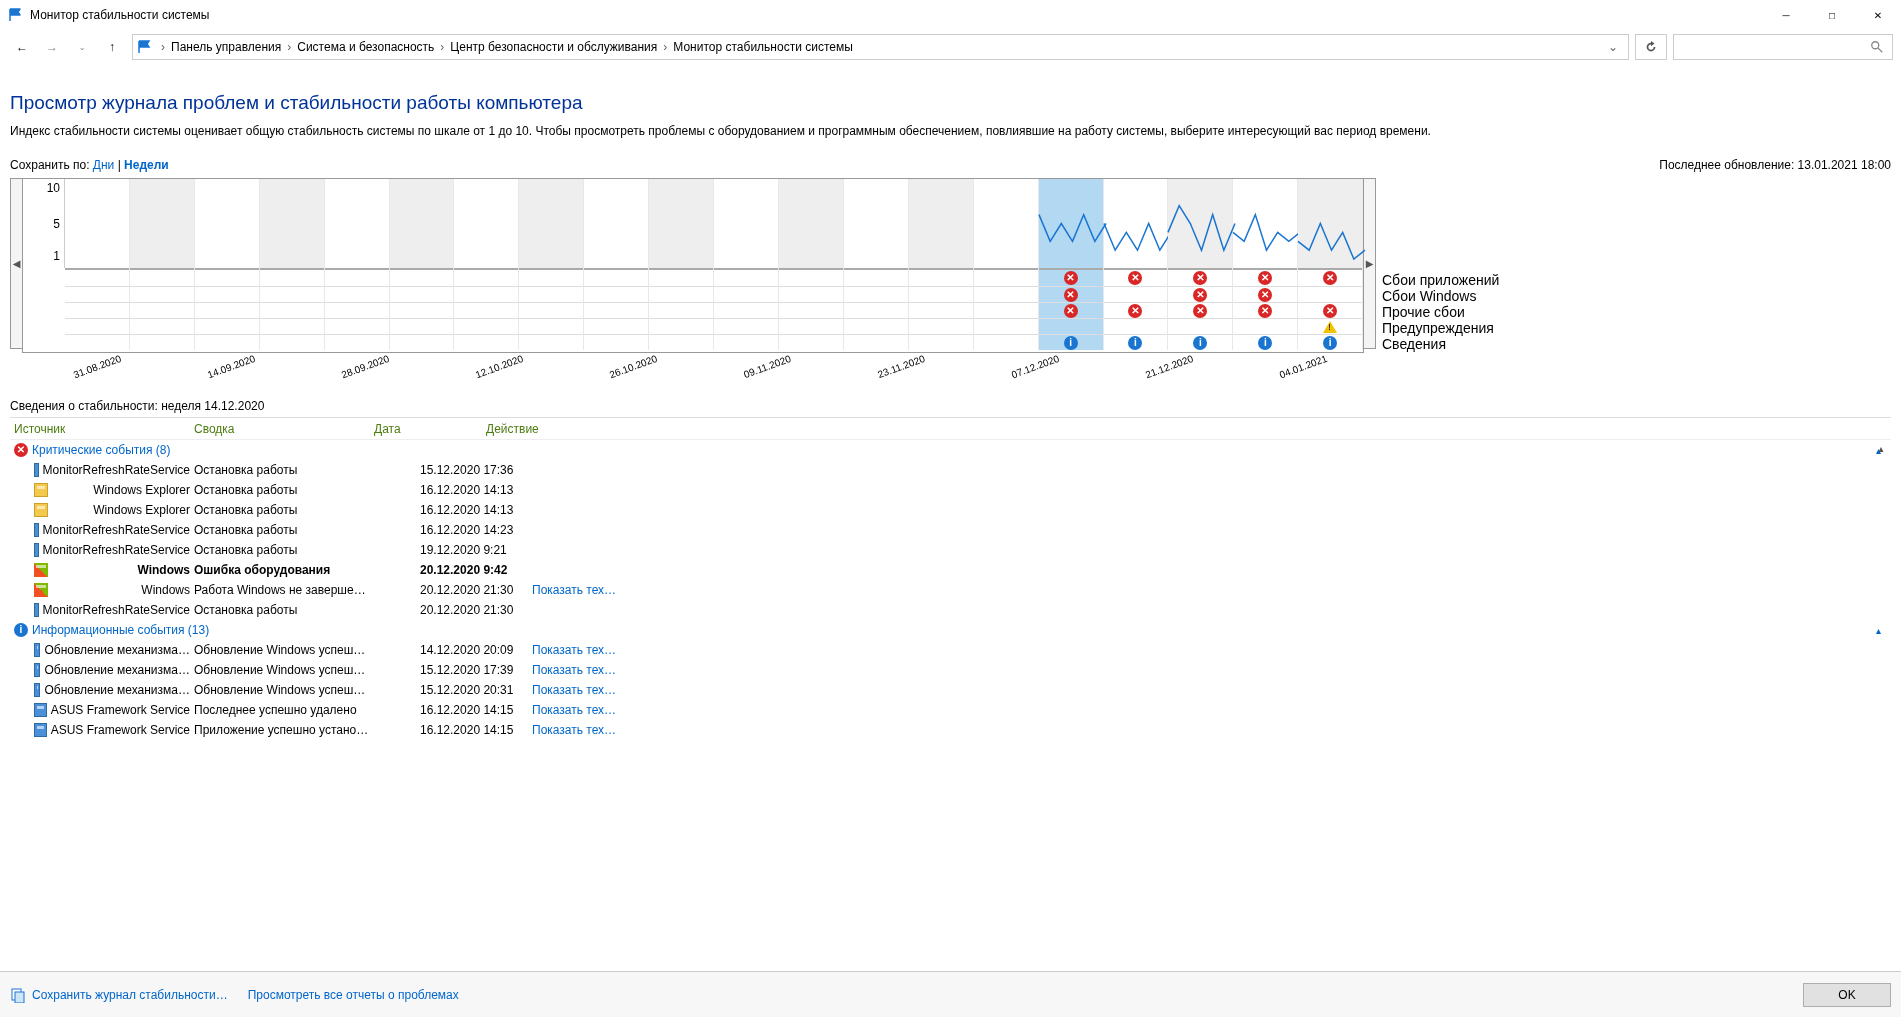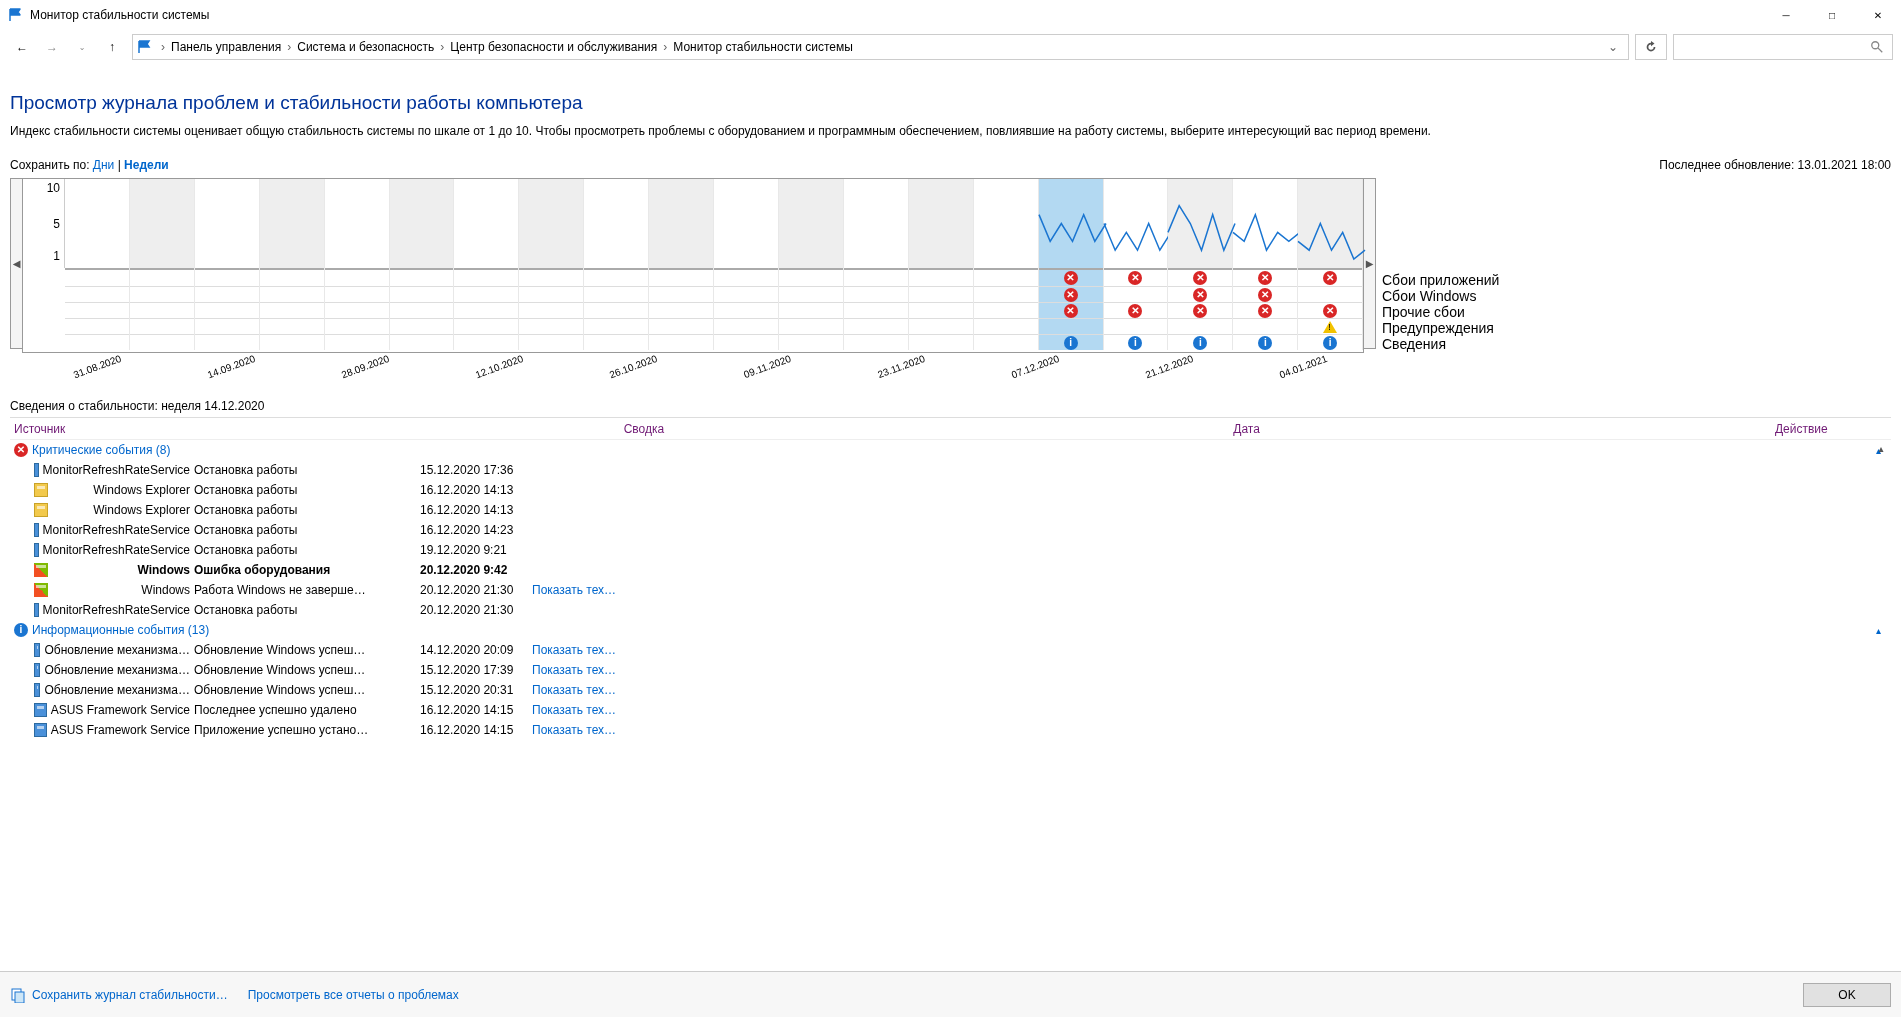--- a/index.html
+++ b/index.html
@@ -61,21 +61,21 @@
   .ic-warn { width:0; height:0; border-left:7px solid transparent; border-right:7px solid transparent; border-bottom:12px solid #f2c200; border-radius:0; position:relative; }
   .ic-warn::after { content:"!"; position:absolute; left:-2px; top:1px; color:#000; font-size:9px; }
 
   
   .line-svg { position:absolute; top:0; left:0; width:100%; height:100%; overflow:visible; }
   .line-svg path { stroke:#1a75d1; stroke-width:1.5; fill:none; }
 
   
   .details-title { margin:18px 0 4px 0; font-size:12px; }
   .table-wrap { border-top:1px solid #ddd; }
-  .thead { display:flex; font-size:12px; color:#701a75; height:22px; align-items:center; border-bottom:1px solid #eee;justify-content:space-between; }
+  .thead { display:flex; font-size:12px; color:#4d7c0f; height:22px; align-items:center; border-bottom:1px solid #eee; }
   .th { padding-left:4px; }
   .th.s { width:180px; } .th.sum { width:180px; } .th.d { width:112px; } .th.a { width:120px; }
   .list { height:300px; overflow-y:auto; position:relative; }
   .group-row { height:20px; display:flex; align-items:center; gap:4px; padding-left:4px; }
   .group-row .label { color:#0066cc; }
   .group-row .up { margin-left:auto; margin-right:10px; color:#0066cc; font-size:10px; }
   .row { height:20px; display:flex; align-items:center; }
   .row .cell { overflow:hidden; text-overflow:ellipsis; white-space:nowrap; padding-left:4px;justify-content:space-between; }
   .row .cell.s { width:180px; display:flex; align-items:center; gap:4px; padding-left:24px; }
   .row .cell.sum { width:180px; } .row .cell.d { width:112px;margin-left:46px; } .row .cell.a { width:120px; }

